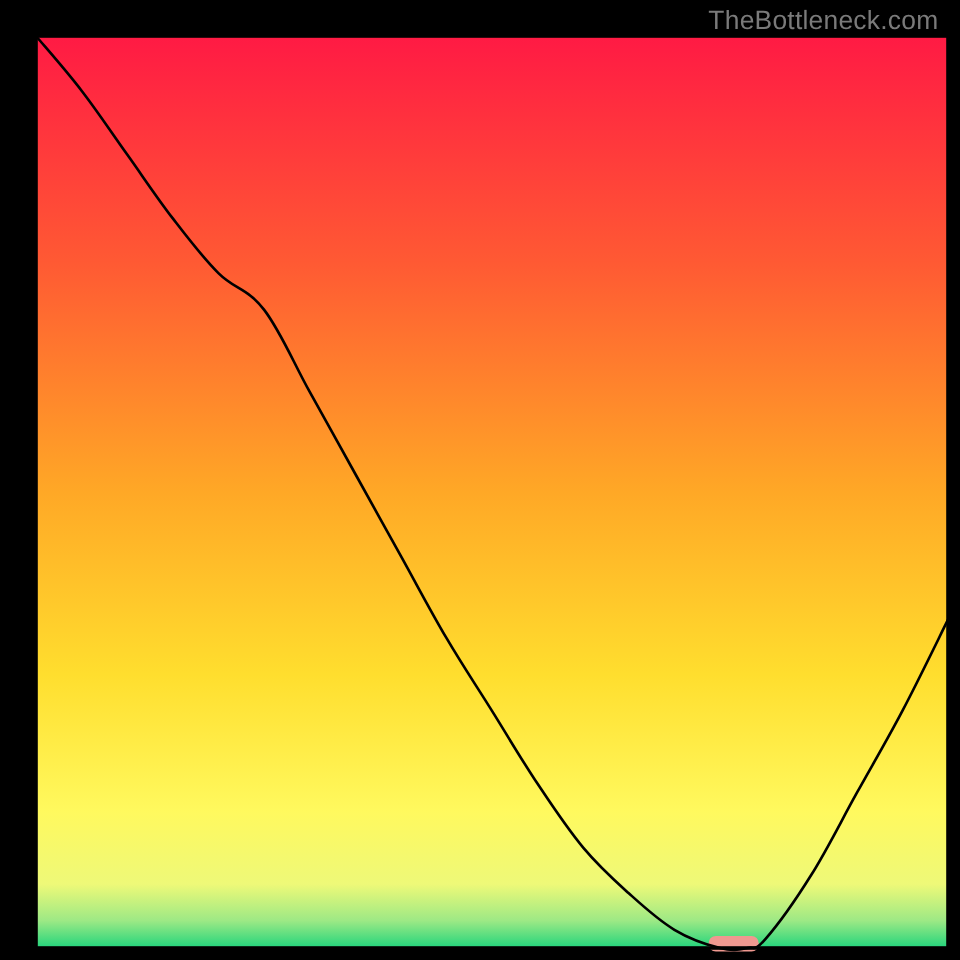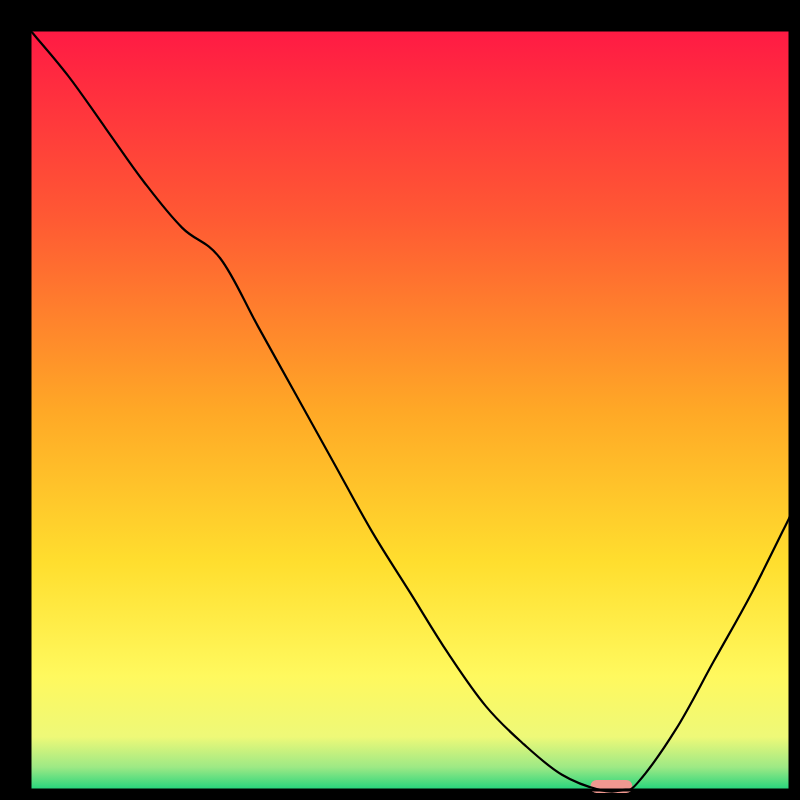--- a/index.html
+++ b/index.html
@@ -27,20 +27,21 @@
     letter-spacing: 0.2px;
   }
   svg {
     display: block;
   }
 </style>
 </head>
 <body>
 
 <div class="frame">
+  <div class="attrib">TheBottleneck.com</div>
 
   <svg id="chart-svg" width="800" height="800" viewBox="0 0 800 800">
     <defs>
       <linearGradient id="bg-grad" x1="0" y1="0" x2="0" y2="1">
           <stop offset="0.0%" stop-color="#ff1a44"></stop>
           <stop offset="25.0%" stop-color="#ff5a33"></stop>
           <stop offset="50.0%" stop-color="#ffa826"></stop>
           <stop offset="70.0%" stop-color="#ffde2e"></stop>
           <stop offset="85.0%" stop-color="#fff95e"></stop>
           <stop offset="93.0%" stop-color="#eef978"></stop>

